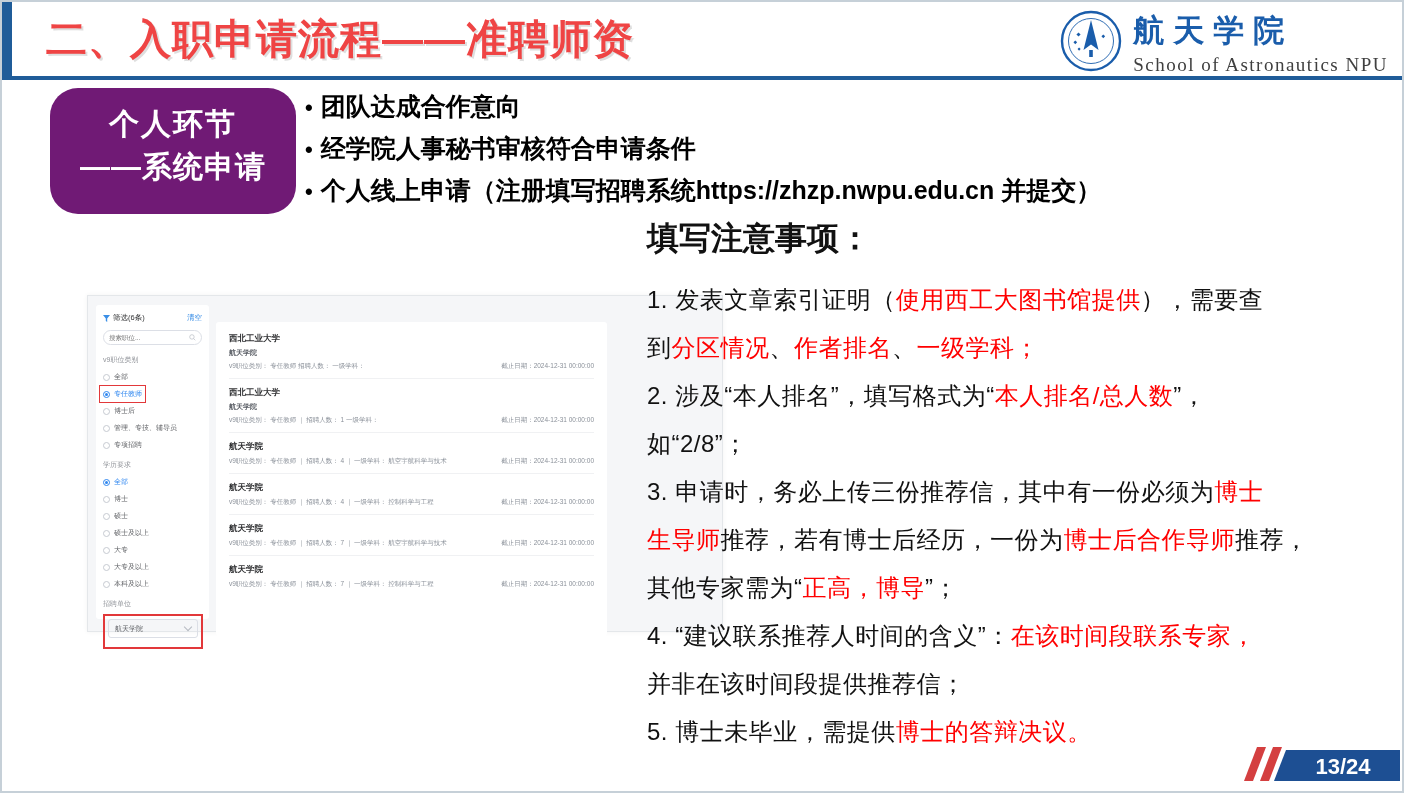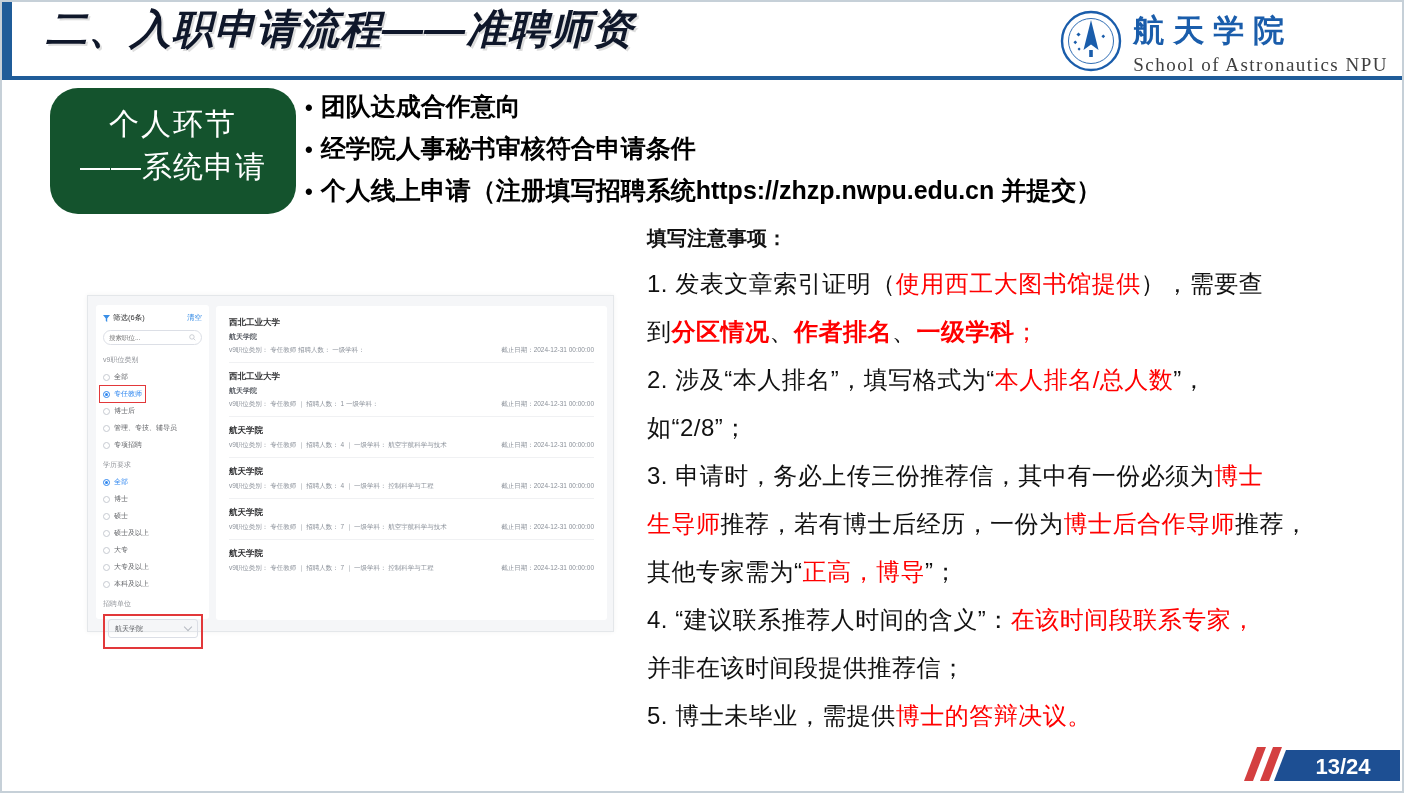--- a/index.html
+++ b/index.html
@@ -1,67 +1,67 @@
 <!DOCTYPE html>
 <html><head>
 <meta charset="utf-8">
 <style>
   html,body{margin:0;padding:0;background:#dfe6ec;font-family:"Liberation Sans","DejaVu Sans",sans-serif;}
   .slide{position:relative;width:1404px;height:793px;background:#fff;border:2px solid #c6d0d8;box-sizing:border-box;overflow:hidden;}
 
   
   .left-bar{position:absolute;left:0;top:0;width:10px;height:78px;background:#1f5c99;}
-  .page-title{position:absolute;left:44px;top:0;font-size:41px;font-weight:bold;color:#0f172a;letter-spacing:1px;text-shadow:2px 2px 0 rgba(160,160,160,.35);white-space:nowrap;font-style:italic;}
+  .page-title{position:absolute;left:44px;top:10px;font-size:41px;font-weight:bold;color:#ef4444;letter-spacing:1px;text-shadow:2px 2px 0 rgba(160,160,160,.35);white-space:nowrap;}
   .title-rule{position:absolute;left:0;top:74px;width:100%;height:4px;background:#1f5c99;}
   .logo{position:absolute;top:7px;right:14px;display:flex;align-items:center;gap:10px;}
   .logo-text .cn{font-family:"Liberation Serif","DejaVu Serif",serif;font-size:31px;font-weight:bold;color:#1a5dab;letter-spacing:9px;white-space:nowrap;}
   .logo-text .en{font-family:"Liberation Serif","DejaVu Serif",serif;font-size:19px;color:#404040;letter-spacing:1.5px;margin-top:2px;white-space:nowrap;}
 
   
-  .process-box{position:absolute;left:48px;top:86px;width:246px;height:126px;background:#14532d;border-radius:28px;color:#fff;font-weight:normal;text-align:center;}
+  .process-box{position:absolute;left:48px;top:86px;width:246px;height:126px;background:#701a75;border-radius:28px;color:#fff;font-weight:bold;text-align:center;}
   .process-box .l1{font-size:30px;margin-top:16px;letter-spacing:2px;}
   .process-box .l2{font-size:30px;margin-top:2px;letter-spacing:1px;}
   ul.bullets{position:absolute;left:303px;top:84px;margin:0;padding:0;list-style:none;}
   ul.bullets li{font-size:25px;font-weight:bold;color:#000;line-height:41px;white-space:nowrap;}
   ul.bullets li::before{content:"•";margin-right:8px;font-size:22px;}
 
   
-  .portal{position:absolute;left:85px;top:293px;width:527px;height:337px;background:#f5f6f8;border:1px solid #e4e7ea;box-shadow:0 0 5px rgba(0,0,0,.05);box-sizing:border-box;}
+  .portal{position:absolute;left:85px;top:293px;width:636px;height:337px;background:#f5f6f8;border:1px solid #e4e7ea;box-shadow:0 0 5px rgba(0,0,0,.05);box-sizing:border-box;}
   .filter-card{position:absolute;left:8px;top:9px;width:113px;height:314px;background:#fff;border-radius:3px;box-sizing:border-box;padding:8px 7px;font-size:7px;color:#606266;}
   .filter-head{display:flex;justify-content:space-between;align-items:center;font-size:7.5px;color:#303133;}
   .filter-head .fh-left{display:flex;align-items:center;gap:3px;}
   .clear-link{color:#3a8ee6;}
   .search-box{margin-top:7px;height:15px;border:1px solid #dcdfe6;border-radius:8px;display:flex;align-items:center;justify-content:space-between;padding:0 5px;box-sizing:border-box;}
   .search-box input{border:none;outline:none;width:70px;font-size:6.5px;color:#c0c4cc;background:transparent;padding:0;}
   .group-label{margin-top:10px;color:#909399;font-size:7px;}
   .option{display:flex;align-items:center;gap:4px;margin-top:7px;width:fit-content;}
   .radio{width:7px;height:7px;border:1px solid #c6cad1;border-radius:50%;box-sizing:border-box;position:relative;flex:none;background:#fff;}
   .option.selected{color:#2f87f0;}
   .option.selected .radio{border-color:#2f87f0;}
   .option.selected .radio::after{content:"";position:absolute;left:1px;top:1px;right:1px;bottom:1px;border-radius:50%;background:#2f87f0;}
   .option.highlight{outline:1.6px solid #e2383a;outline-offset:3px;}
   .unit-box{border:2px solid #e2383a;width:100px;box-sizing:border-box;padding:3px 3px 9px 3px;margin-top:5px;}
   .unit-select{height:19px;border:1px solid #dcdfe6;border-radius:3px;display:flex;align-items:center;justify-content:space-between;padding:0 6px;box-sizing:border-box;color:#606266;}
   .chev{width:5px;height:5px;border-right:1.2px solid #b6bac2;border-bottom:1.2px solid #b6bac2;transform:rotate(45deg);margin-top:-3px;}
 
-  .jobs-card{position:absolute;left:128px;top:10px;width:391px;height:314px;background:#fff;border-radius:3px;box-sizing:border-box;padding:3px 13px;overflow:hidden;}
+  .jobs-card{position:absolute;left:128px;top:26px;width:391px;height:314px;background:#fff;border-radius:3px;box-sizing:border-box;padding:3px 13px;overflow:hidden;}
   .job-row{padding:8px 0 7px 0;border-bottom:1px solid #f0f1f3;}
   .job-row:last-child{border-bottom:none;}
   .job-title{font-size:8.5px;font-weight:bold;color:#303133;}
   .job-sub{font-size:7px;font-weight:bold;color:#5d6168;margin-top:3px;}
   .job-meta-row{display:flex;justify-content:space-between;align-items:center;margin-top:4px;}
   .job-meta{font-size:6.5px;color:#8a9099;}
   .job-deadline{font-size:6.5px;color:#8a9099;}
 
   
   .notes{position:absolute;left:645px;top:218px;width:748px;color:#111;}
-  .notes-heading{font-size:20px;font-weight:bold;line-height:36px;margin:0 0 4px 0;}
+  .notes-heading{font-size:32px;font-weight:bold;line-height:36px;margin:0 0 20px 0;}
   .note-line{margin:0;font-size:24px;line-height:48px;letter-spacing:.5px;white-space:nowrap;}
   .note-line .red{color:#ff0000;}
-  .note-line .bold{font-weight:bold;}
+  .note-line .bold{font-weight:normal;}
 
   
   .footer-tag{position:absolute;right:2px;bottom:6px;text-decoration:underline;}
 </style>
 </head>
 <body>
 
 <div class="slide">
 
   <div class="left-bar"></div>

